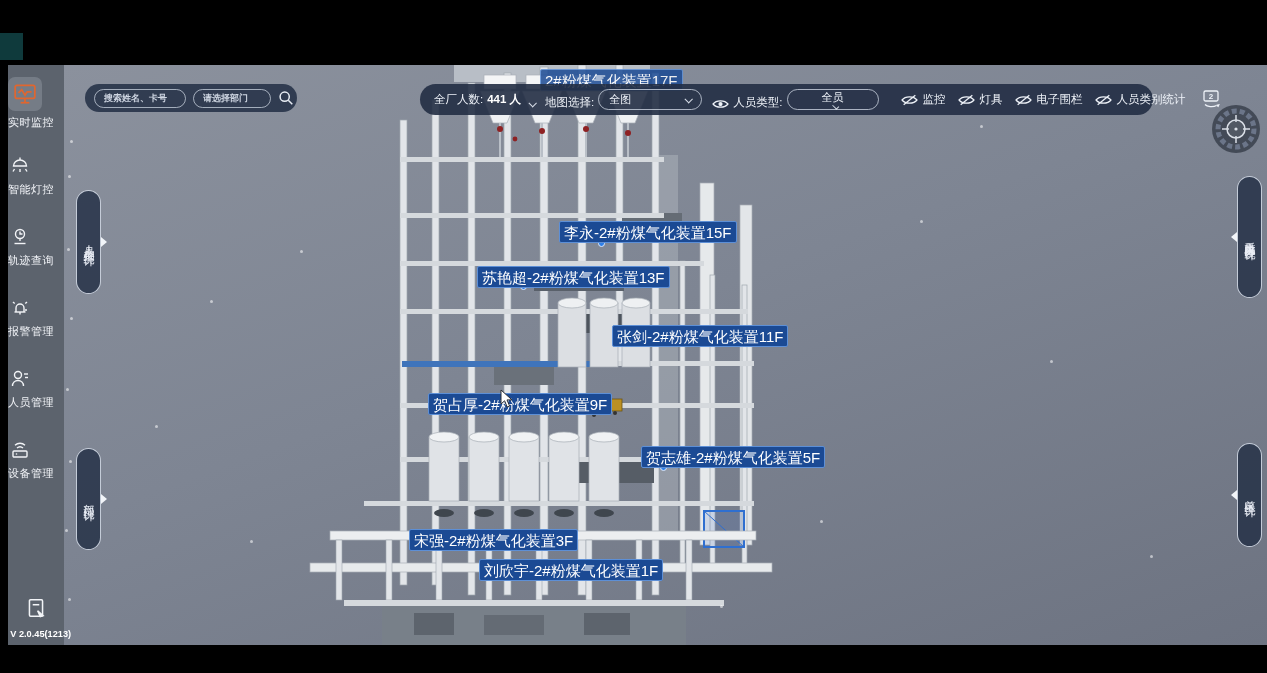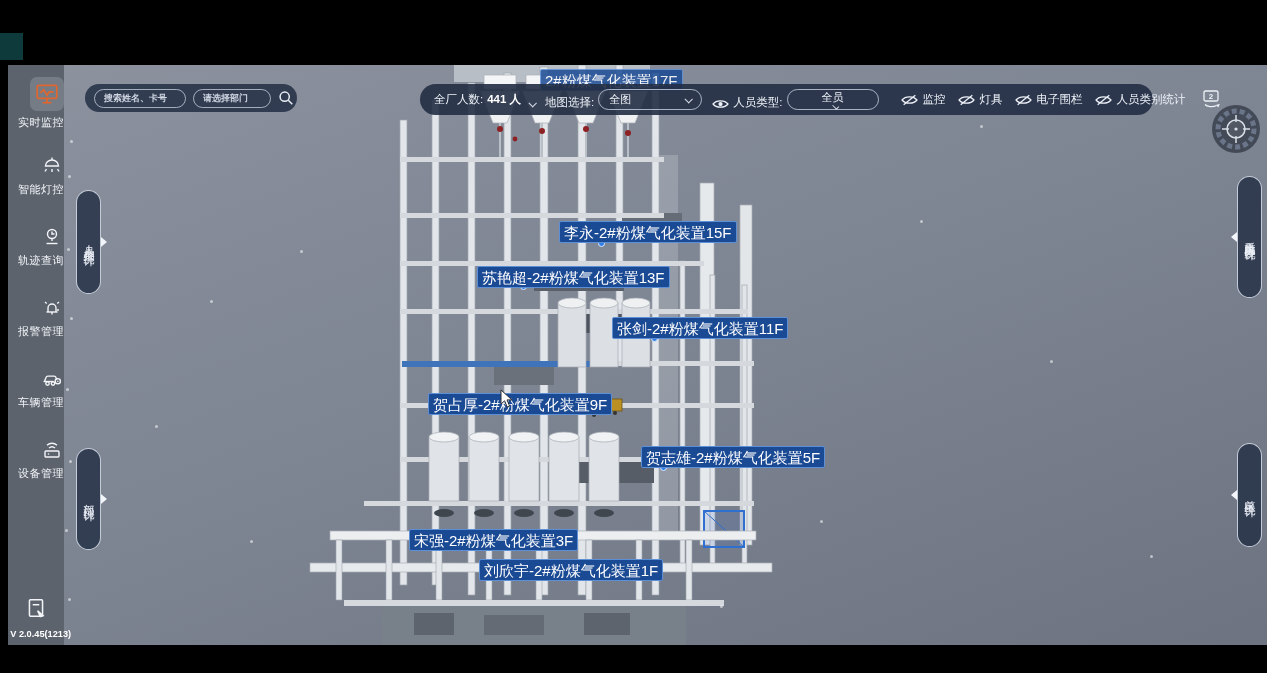--- a/index.html
+++ b/index.html
@@ -9,21 +9,21 @@
   .viewport { position:absolute; left:64px; top:0; width:1203px; height:580px;
     background:linear-gradient(160deg,#8b919d 0%,#7e8593 45%,#6d7381 100%); overflow:hidden; }
   .scene-svg { position:absolute; left:0; top:0; }
 
   
   .tl-marker { position:absolute; left:0; top:33px; width:23px; height:27px; background:#0f3a3c; }
 
   
   .sidebar { position:absolute; left:8px; top:0; width:56px; height:580px;
     background:#5c636d; display:flex; flex-direction:column; align-items:center; padding-top:12px; }
-  .nav-item { width:56px; height:71px; display:flex; flex-direction:column; align-items:flex-end; cursor:pointer; }
+  .nav-item { width:56px; height:71px; display:flex; flex-direction:column; align-items:flex-start; cursor:pointer; }
   .nav-item .icon-box { width:24px; height:24px; display:flex; align-items:center; justify-content:center; margin-top:6px; }
   .nav-item.active .icon-box { width:34px; height:34px; background:rgba(235,240,248,.18); border-radius:7px; margin-top:0; }
   .nav-item .nav-label { margin-top:4px; font-size:11px; color:#f2f4f8; letter-spacing:.5px; white-space:nowrap; }
   .sb-footer { position:absolute; left:0; bottom:0; width:56px; text-align:center; padding-bottom:6px; }
   .sb-footer .ver { font-size:10px; font-weight:bold; color:#fff; white-space:nowrap; transform:scale(.92); }
   .sb-footer .icon-box { display:flex; justify-content:center; margin-bottom:8px; }
 
   
   .search-bar { position:absolute; left:85px; top:19px; height:28px; width:212px;
     background:rgba(36,49,71,.88); border-radius:14px; display:flex; align-items:center; gap:7px; padding:0 9px; }
@@ -227,21 +227,21 @@
   </div>
 
   <div class="pmark" style="left:598px;top:175px"></div>
   <div class="pmark" style="left:520px;top:218px"></div>
   <div class="pmark" style="left:651px;top:270px"></div>
   <div class="pmark" style="left:660px;top:399px"></div>
 
   <div class="badge dim" style="left:540px;top:4px">2#粉煤气化装置17F</div>
   <div class="badge" style="left:559px;top:156px">李永-2#粉煤气化装置15F</div>
   <div class="badge" style="left:477px;top:201px">苏艳超-2#粉煤气化装置13F</div>
-  <div class="badge" style="left:612px;top:252px">张剑-2#粉煤气化装置11F</div>
+  <div class="badge" style="left:612px;top:260px">张剑-2#粉煤气化装置11F</div>
   <div class="badge" style="left:428px;top:328px">贺占厚-2#粉煤气化装置9F</div>
   <div class="badge" style="left:641px;top:381px">贺志雄-2#粉煤气化装置5F</div>
   <div class="badge" style="left:409px;top:464px">宋强-2#粉煤气化装置3F</div>
   <div class="badge" style="left:479px;top:494px">刘欣宇-2#粉煤气化装置1F</div>
 
   <svg class="cursor" style="left:500px;top:324px" width="14" height="20" viewBox="0 0 14 20">
     <path d="M1,1 L1,15 L4.6,11.8 L7.2,18 L9.6,17 L7,10.9 L12,10.9 Z" fill="#fff" stroke="#2b2f36" stroke-width="1"></path>
   </svg>
 
   <nav class="sidebar">
@@ -290,34 +290,32 @@
           <line x1="5.5" y1="15" x2="16.5" y2="15"></line>
           <line x1="11" y1="15" x2="11" y2="17.5"></line>
           <line x1="4" y1="5" x2="5.7" y2="6.5"></line>
           <line x1="18" y1="5" x2="16.3" y2="6.5"></line>
           <circle cx="17" cy="13" r="1" fill="#f2f4f7" stroke="none"></circle>
         </svg>
       </span>
       <span class="nav-label">报警管理</span>
     </div>
 
-
     <div class="nav-item">
       <span class="icon-box">
         <svg width="22" height="22" viewBox="0 0 22 22" fill="none" stroke="#f2f4f7" stroke-width="1.4">
-          <path d="M3.5,13.5 l1.5,-4 a2,2 0 0 1 1.9,-1.4 h6.2 a2,2 0 0 1 1.9,1.4 l0.8,2.2"></path>
-          <line x1="2.5" y1="13.5" x2="12.5" y2="13.5"></line>
-          <circle cx="6.5" cy="15.5" r="1.7"></circle>
-          <circle cx="12" cy="15.5" r="1.7"></circle>
-          <circle cx="16.8" cy="13.2" r="2.6"></circle>
-          <circle cx="16.8" cy="13.2" r="0.8" fill="#f2f4f7" stroke="none"></circle>
-        </svg>
-      </span>
-      <span class="nav-label">车辆管理</span>
-    </div>
+          <circle cx="9" cy="7" r="3.5"></circle>
+          <path d="M3.5,18 c0,-3.5 2.5,-5.5 5.5,-5.5 s5.5,2 5.5,5.5"></path>
+          <line x1="15" y1="6" x2="19" y2="6"></line>
+          <line x1="16" y1="9.5" x2="19" y2="9.5"></line>
+        </svg>
+      </span>
+      <span class="nav-label">人员管理</span>
+    </div>
+
 
     <div class="nav-item">
       <span class="icon-box">
         <svg width="22" height="22" viewBox="0 0 22 22" fill="none" stroke="#f2f4f7" stroke-width="1.4">
           <rect x="4" y="12" width="14" height="6" rx="1"></rect>
           <path d="M8,9 a4.5,4.5 0 0 1 6,0"></path>
           <path d="M6,6.2 a7.5,7.5 0 0 1 10,0"></path>
           <circle cx="7.5" cy="15" r="0.8" fill="#f2f4f7" stroke="none"></circle>
         </svg>
       </span>

